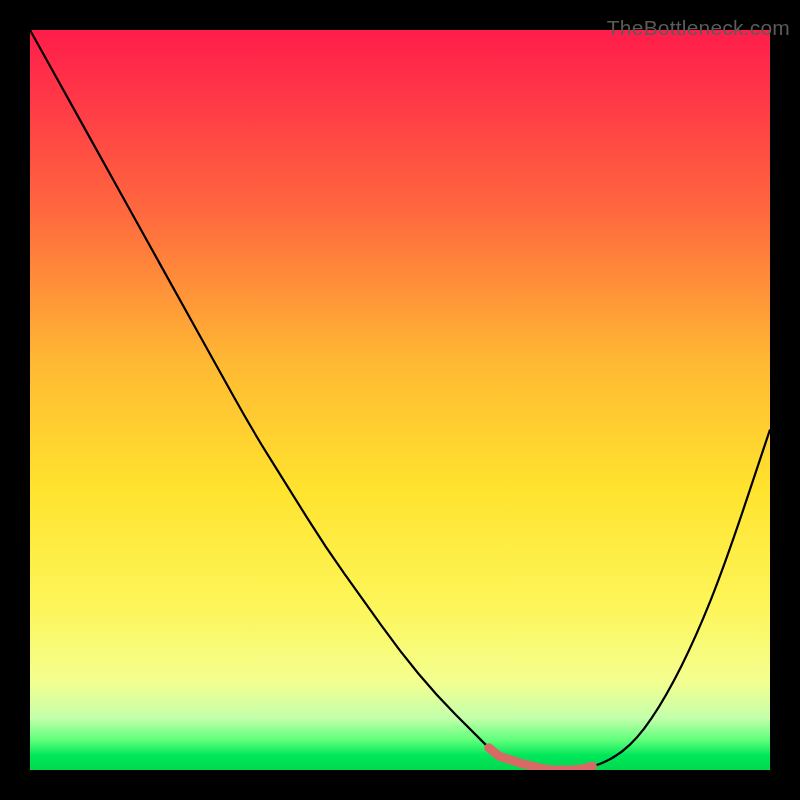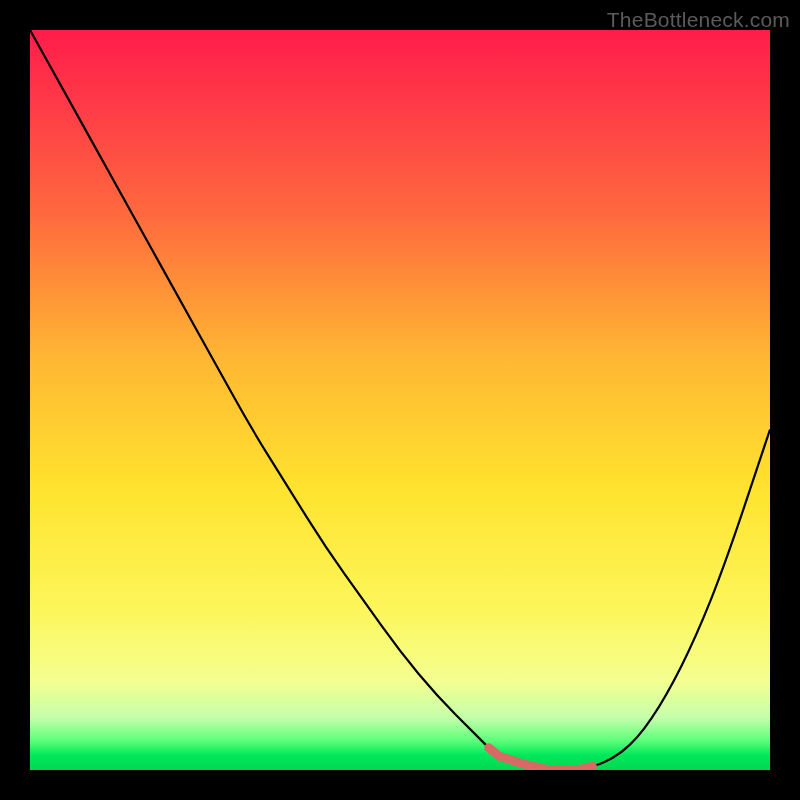--- a/index.html
+++ b/index.html
@@ -12,21 +12,21 @@
     font-family: Arial, Helvetica, sans-serif;
   }
   .frame {
     position: relative;
     width: 800px;
     height: 800px;
     background: #000;
   }
   .watermark {
     position: absolute;
-    top: 8px;
+    top: 16px;
     right: 10px;
     color: #5b5b5b;
     font-size: 21px;
     font-weight: 500;
     letter-spacing: 0.2px;
     z-index: 10;
   }
   .plot-area {
     position: absolute;
     left: 30px;

